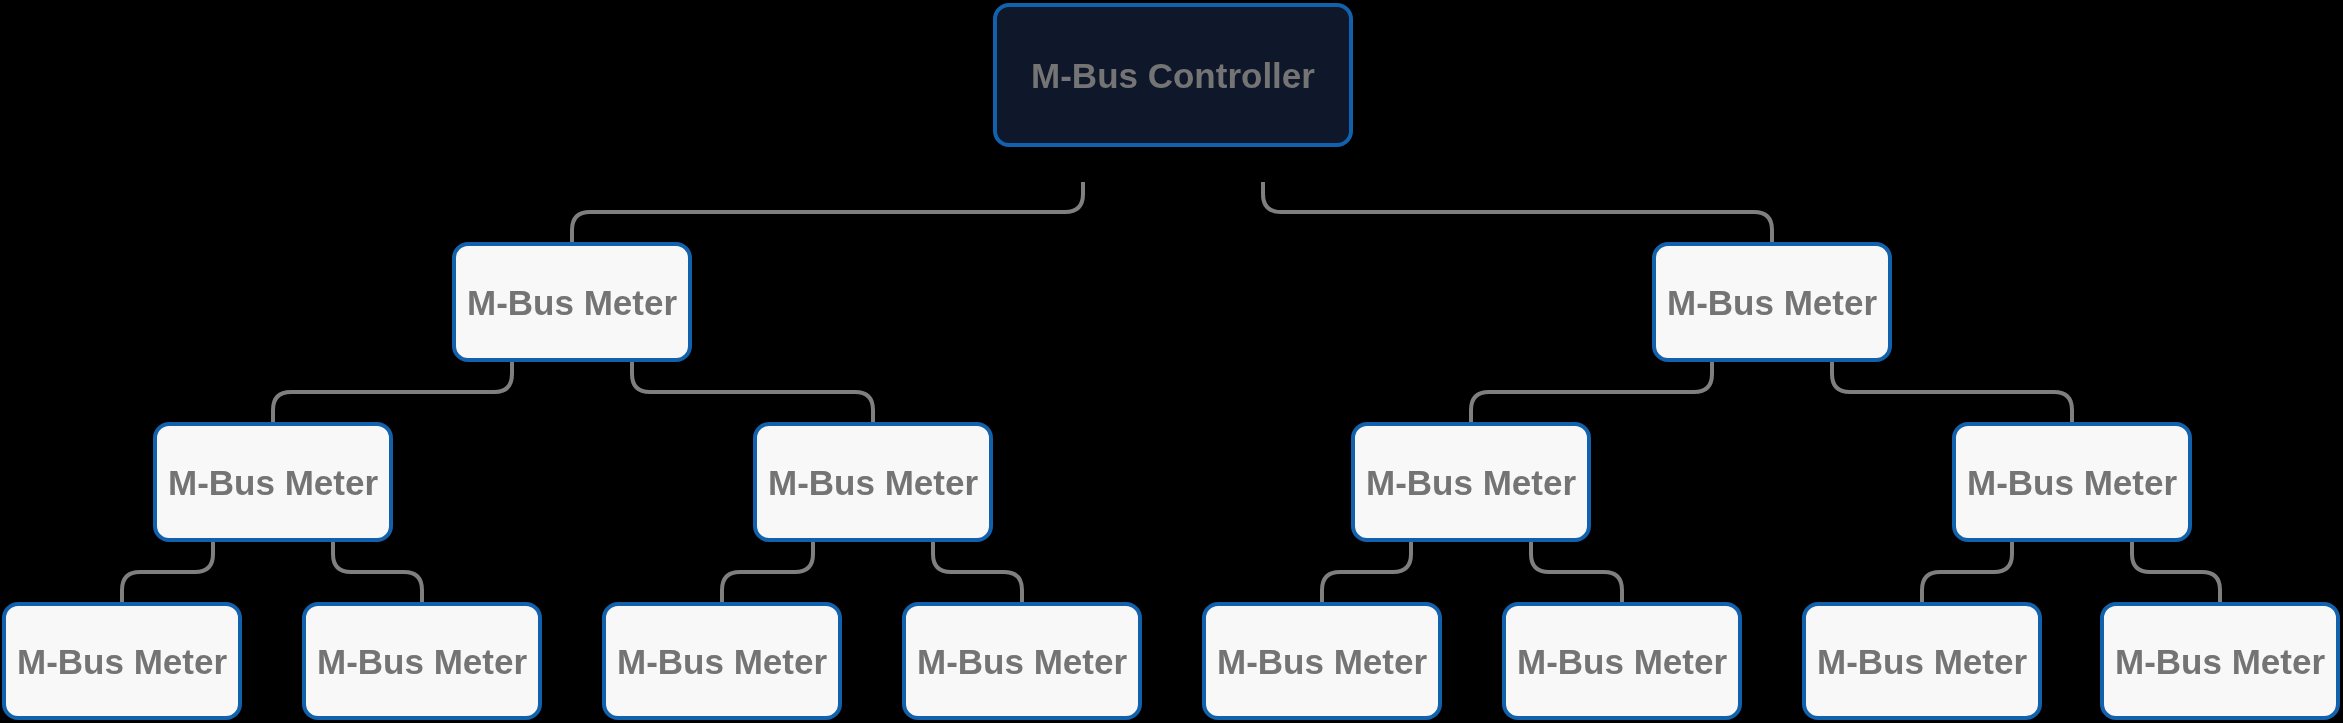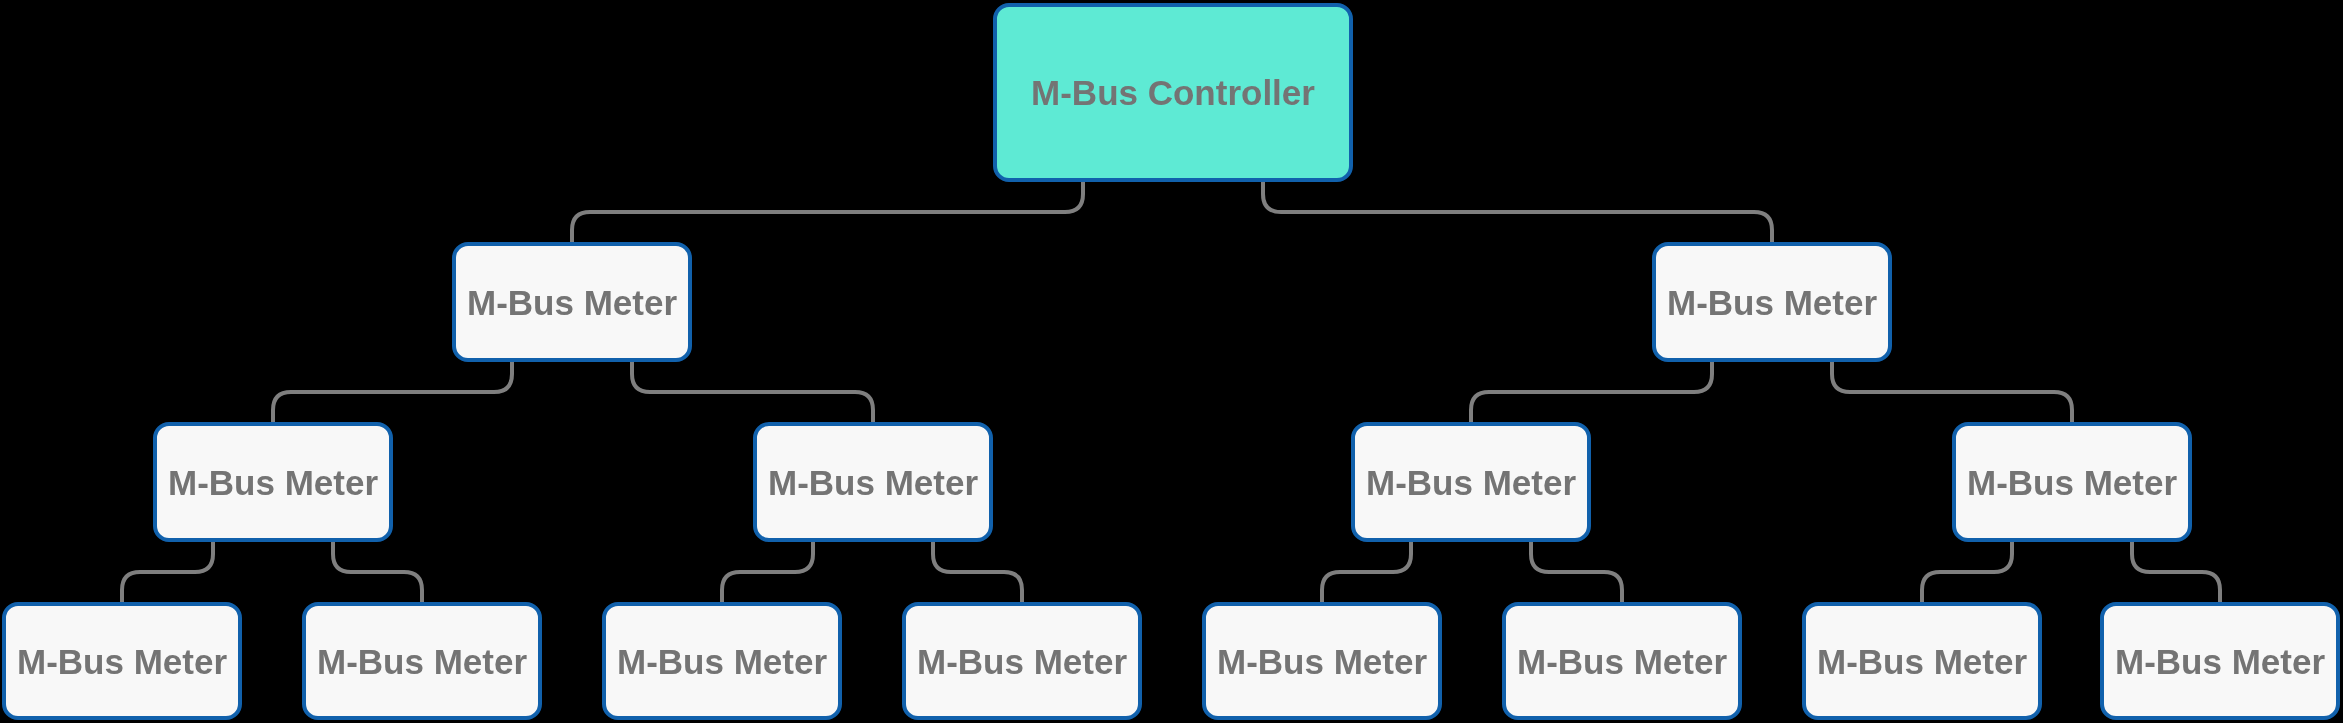--- a/index.html
+++ b/index.html
@@ -58,21 +58,21 @@
       <path d="M 213 542 L 213 554 Q 213 572 195 572 L 140 572 Q 122 572 122 590 L 122 602" fill="none" stroke="#7f7f7f" stroke-width="4"></path>
       <path d="M 333 542 L 333 554 Q 333 572 351 572 L 404 572 Q 422 572 422 590 L 422 602" fill="none" stroke="#7f7f7f" stroke-width="4"></path>
       <path d="M 813 542 L 813 554 Q 813 572 795 572 L 740 572 Q 722 572 722 590 L 722 602" fill="none" stroke="#7f7f7f" stroke-width="4"></path>
       <path d="M 933 542 L 933 554 Q 933 572 951 572 L 1004 572 Q 1022 572 1022 590 L 1022 602" fill="none" stroke="#7f7f7f" stroke-width="4"></path>
       <path d="M 1411 542 L 1411 554 Q 1411 572 1393 572 L 1340 572 Q 1322 572 1322 590 L 1322 602" fill="none" stroke="#7f7f7f" stroke-width="4"></path>
       <path d="M 1531 542 L 1531 554 Q 1531 572 1549 572 L 1604 572 Q 1622 572 1622 590 L 1622 602" fill="none" stroke="#7f7f7f" stroke-width="4"></path>
       <path d="M 2012 542 L 2012 554 Q 2012 572 1994 572 L 1940 572 Q 1922 572 1922 590 L 1922 602" fill="none" stroke="#7f7f7f" stroke-width="4"></path>
       <path d="M 2132 542 L 2132 554 Q 2132 572 2150 572 L 2202 572 Q 2220 572 2220 590 L 2220 602" fill="none" stroke="#7f7f7f" stroke-width="4"></path>
     </svg>
   <div id="nodes">
-      <div class="node controller" style="left: 993px; top: 3px; width: 360px; height: 179px; background: #5eead4; border-color: rgb(17, 97, 172); border-width: 4px;">
+      <div class="node controller" style="left: 993px; top: 3px; width: 360px; height: 144px; background: #0f172a; border-color: rgb(17, 97, 172); border-width: 4px;">
         <span class="label" style="color: rgb(116, 116, 116);">M-Bus Controller</span>
       </div>
       <div class="node meter" style="left: 452px; top: 242px; width: 240px; height: 120px; background: rgb(248, 248, 248); border-color: rgb(17, 97, 172); border-width: 4px;">
         <span class="label" style="color: rgb(116, 116, 116);">M-Bus Meter</span>
       </div>
       <div class="node meter" style="left: 1652px; top: 242px; width: 240px; height: 120px; background: rgb(248, 248, 248); border-color: rgb(17, 97, 172); border-width: 4px;">
         <span class="label" style="color: rgb(116, 116, 116);">M-Bus Meter</span>
       </div>
       <div class="node meter" style="left: 153px; top: 422px; width: 240px; height: 120px; background: rgb(248, 248, 248); border-color: rgb(17, 97, 172); border-width: 4px;">
         <span class="label" style="color: rgb(116, 116, 116);">M-Bus Meter</span>

